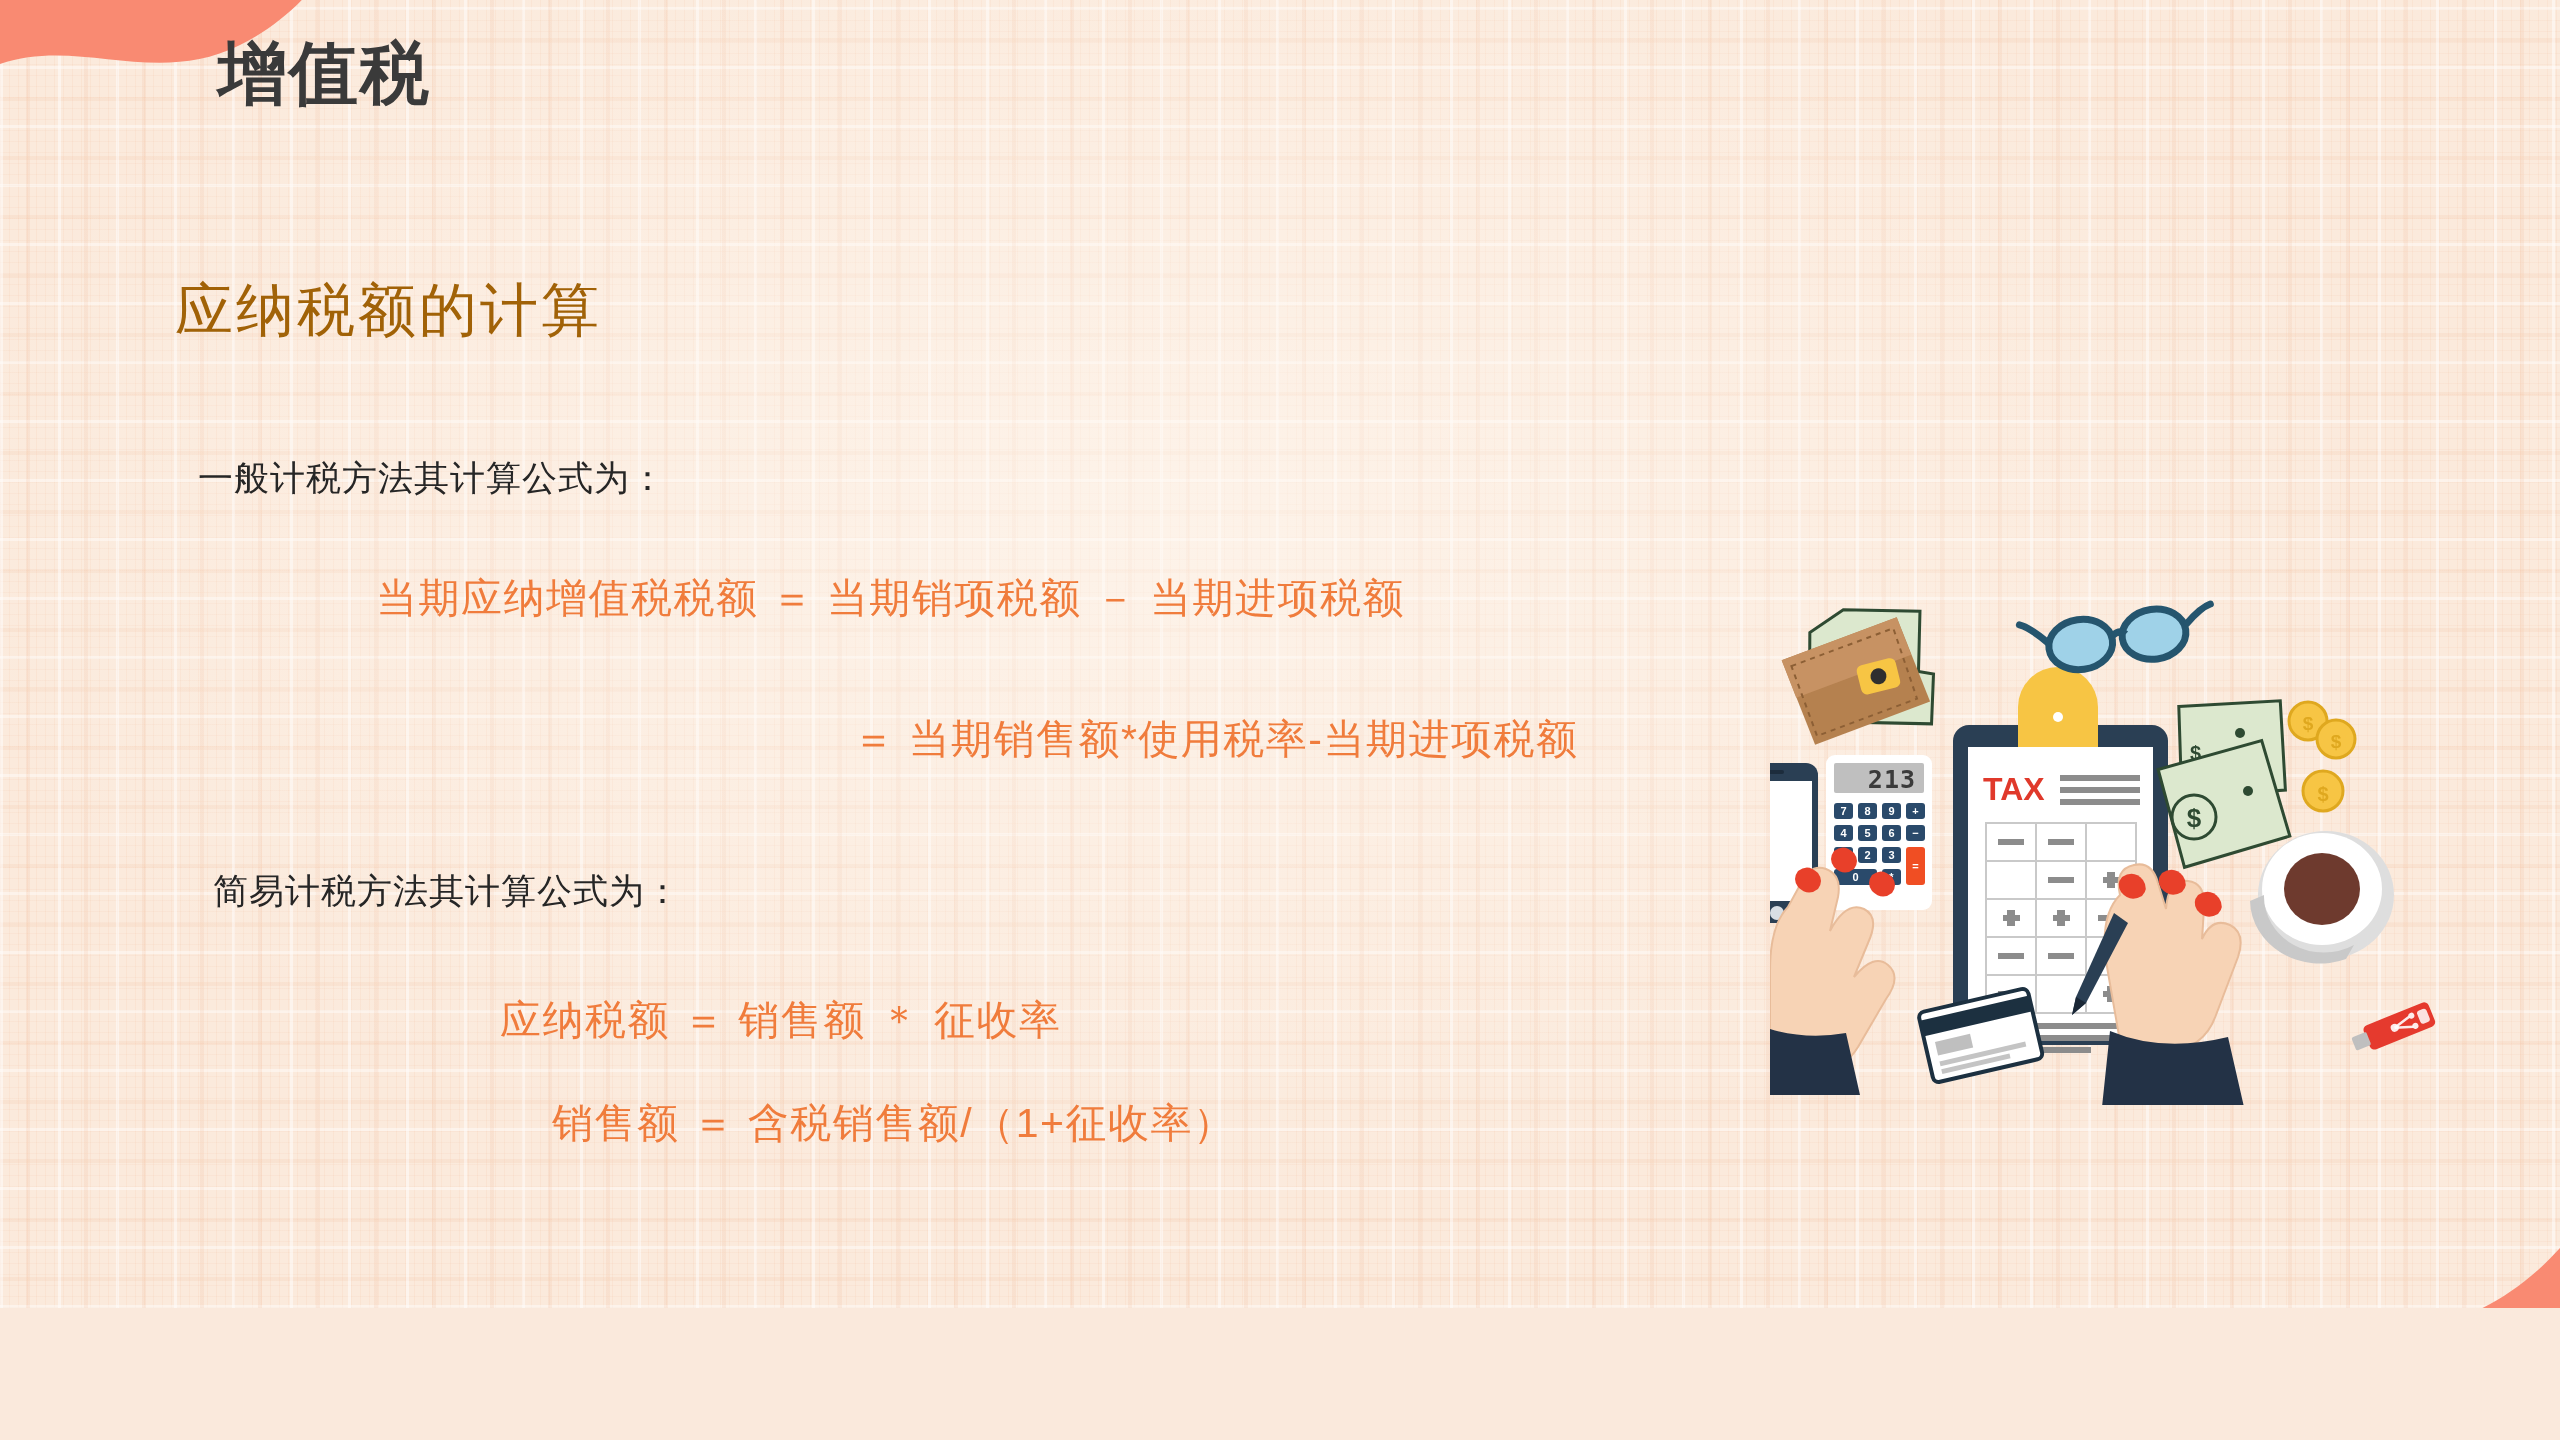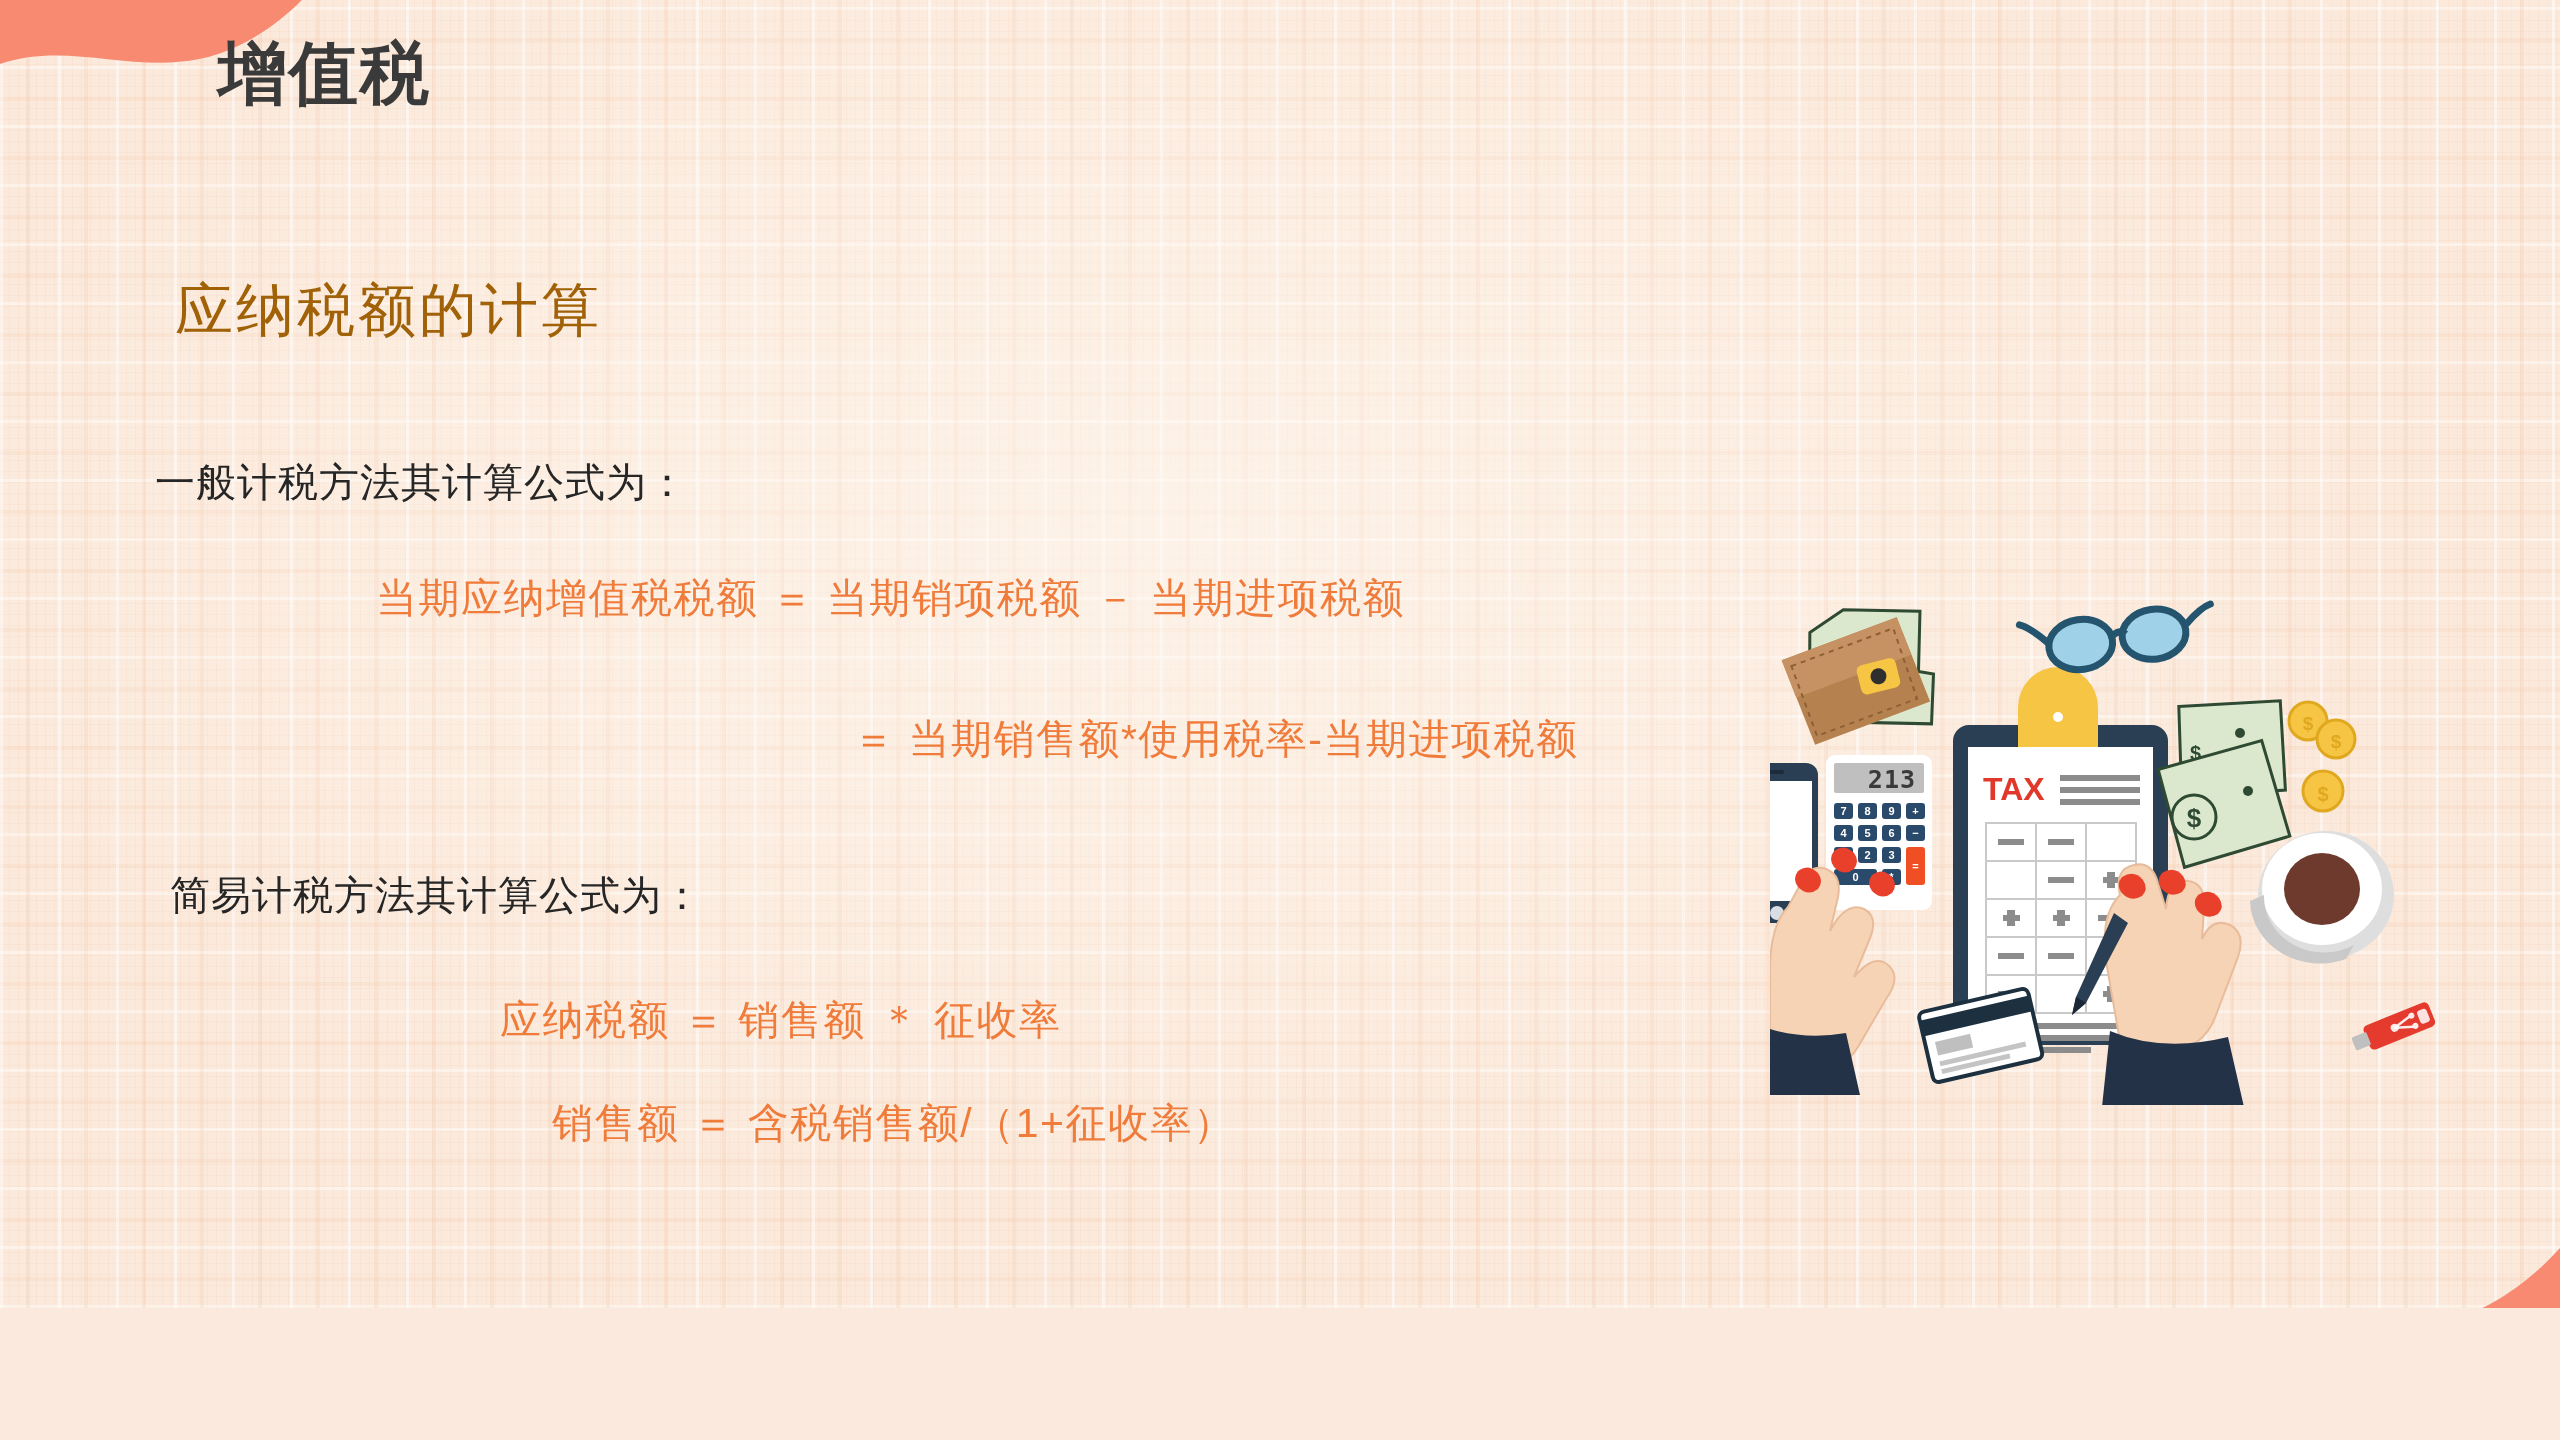--- a/index.html
+++ b/index.html
@@ -49,22 +49,23 @@
     font-size:69px;font-weight:700;color:#3A3A3A;letter-spacing:2px;
     white-space:nowrap;
   }
   .subtitle{
     position:absolute;left:175px;top:272px;
     font-size:58px;font-weight:400;color:#a16207;letter-spacing:3px;
     white-space:nowrap;
   }
   .lead{
     position:absolute;
-    font-size:40px;font-weight:400;color:#262626;letter-spacing:1px;
-    white-space:nowrap;
+    font-size:35px;font-weight:400;color:#262626;letter-spacing:1px;
+    white-space:nowrap;
+    margin-left:43px;
   }
   .lead-1{left:155px;top:455px;}
   .lead-2{left:170px;top:868px;}
   .formula{
     position:absolute;
     font-size:41px;font-weight:400;color:#F07C3C;letter-spacing:1.5px;
     white-space:nowrap;
     text-align:center;
   }
   .f1{left:376px;top:571px;}

